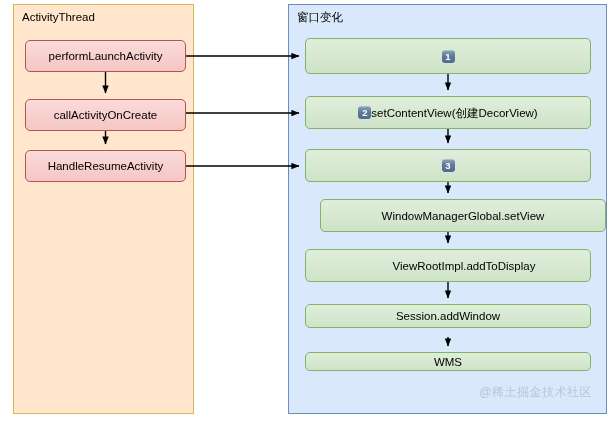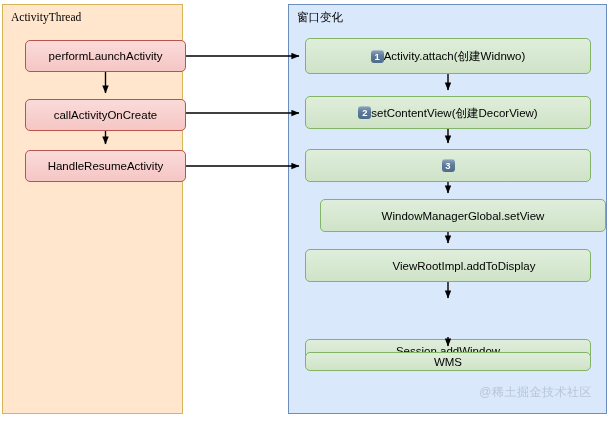--- a/index.html
+++ b/index.html
@@ -21,27 +21,26 @@
     width: 611px;
     height: 421px;
   }
 
   
   .lane {
     position: absolute;
     box-sizing: border-box;
   }
   .lane-activitythread {
-    left: 2px;
+    left: 13px;
     top: 4px;
     width: 181px;
     height: 410px;
     background: #ffe6cc;
     border: 1px solid #d6b656;
-    font-family: Liberation Serif, serif;
   }
   .lane-window {
     left: 288px;
     top: 4px;
     width: 319px;
     height: 410px;
     background: #dae8fc;
     border: 1px solid #6c8ebf;
   }
   .lane-title {
@@ -138,41 +137,40 @@
   <div class="box box-pink" style="left:25px; top:99px; width:161px; height:32px;">
     <span class="box-label">callActivityOnCreate</span>
   </div>
 
   <div class="box box-pink" style="left:25px; top:150px; width:161px; height:32px;">
     <span class="box-label">HandleResumeActivity</span>
   </div>
 
   <div class="box box-green" style="left:305px; top:38px; width:286px; height:36px;">
     <span class="badge">1</span>
-      <span class="box-label">Activity.attach(创建Widnwo)</span>
   </div>
 
   <div class="box box-green" style="left:305px; top:96px; width:286px; height:33px;">
     <span class="badge">2</span>
       <span class="box-label">setContentView(创建DecorView)</span>
   </div>
 
   <div class="box box-green" style="left:305px; top:149px; width:286px; height:33px;">
     <span class="badge">3</span>
   </div>
 
   <div class="box box-green" style="left:320px; top:199px; width:286px; height:33px;">
     <span class="box-label">WindowManagerGlobal.setView</span>
   </div>
 
   <div class="box box-green" style="left:305px; top:249px; width:286px; height:33px;padding-left:32px;">
     <span class="box-label">ViewRootImpl.addToDisplay</span>
   </div>
 
-  <div class="box box-green" style="left:305px; top:304px; width:286px; height:24px;margin-top:35px;">
+  <div class="box box-green" style="left:305px; top:304px; width:286px; height:24px;">
     <span class="box-label">Session.addWindow</span>
   </div>
 
   <div class="box box-green" style="left:305px; top:352px; width:286px; height:19px;">
     <span class="box-label">WMS</span>
   </div>
 
   <svg id="arrows" viewBox="0 0 611 421" width="611" height="421" xmlns="http://www.w3.org/2000/svg">
     <defs>
       <marker id="ah" markerWidth="9" markerHeight="9" refX="7.6" refY="3.2" orient="auto" markerUnits="userSpaceOnUse">

